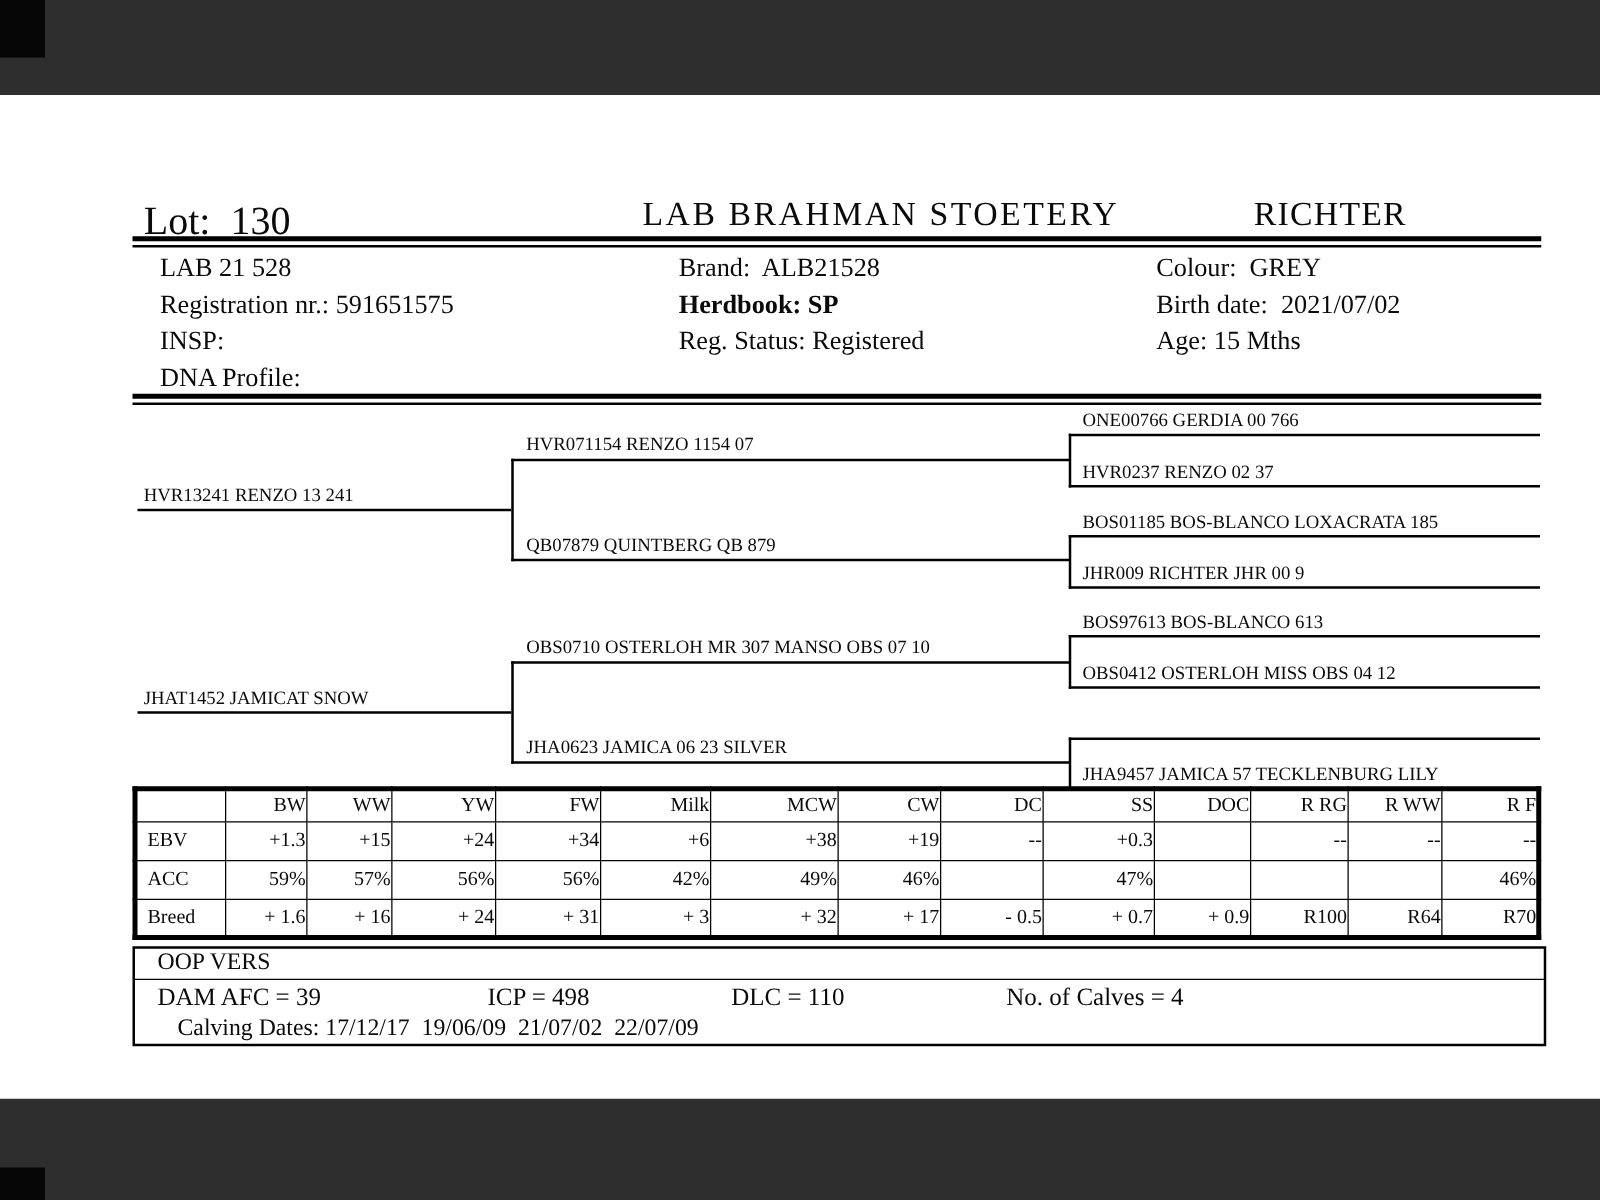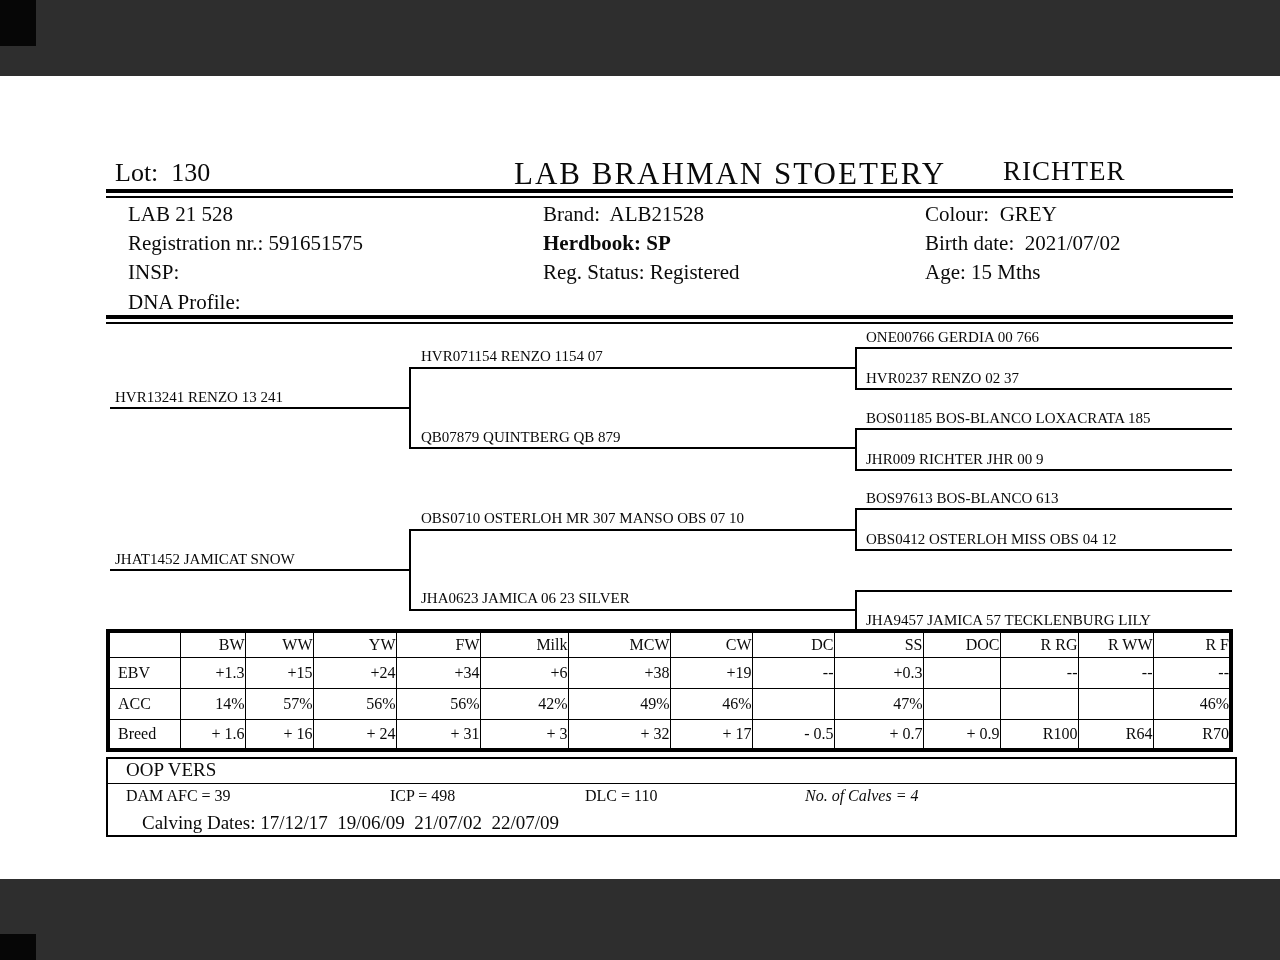--- a/index.html
+++ b/index.html
@@ -11,27 +11,27 @@
   }
   .page { position:relative; width:1280px; height:960px; background:#ffffff; overflow:hidden; }
 
   .bar { position:absolute; left:0; width:1280px; background:#2e2e2e; }
   .bar.top { top:0; height:76px; }
   .bar.bottom { top:879px; height:81px; }
   .corner { position:absolute; background:#060606; }
 
   .abs { position:absolute; white-space:pre; line-height:1.15; }
 
-  .lot   { font-size:26px; }
-  .title { font-size:31px; letter-spacing:2px; }
+  .lot   { font-size:32px; }
+  .title { font-size:27px; letter-spacing:2px; }
   .sex   { font-size:27px; letter-spacing:1px; }
   .info  { font-size:21px; }
   .ped   { font-size:15px; }
   .foot-sm { font-size:19px; }
-  .foot-md { font-size:16px; }
+  .foot-md { font-size:20px; }
 
   .rule { position:absolute; height:9px; border-top:4px solid #000; border-bottom:2px solid #000; }
   .hl { position:absolute; height:2px; background:#000; }
   .hl.thin { height:1px; }
   .vl { position:absolute; width:2px; background:#000; }
 
   table.ebv {
     position:absolute; left:106px; top:629px;
     border:4px solid #000; border-collapse:collapse; table-layout:fixed;
     font-size:16px;
@@ -158,21 +158,21 @@
       <td>+19</td>
       <td>--</td>
       <td>+0.3</td>
       <td></td>
       <td>--</td>
       <td>--</td>
       <td>--</td>
     </tr>
     <tr class="rd">
       <td class="lbl">ACC</td>
-      <td>14%</td>
+      <td>59%</td>
       <td>57%</td>
       <td>56%</td>
       <td>56%</td>
       <td>42%</td>
       <td>49%</td>
       <td>46%</td>
       <td></td>
       <td>47%</td>
       <td></td>
       <td></td>
@@ -197,16 +197,16 @@
     </tr>
   </tbody>
     </table>
 
   <div class="foot-box"></div>
   <div class="abs foot-sm" style="left:126px;top:759px;">OOP VERS</div>
   <div class="hl thin" style="left:107px;top:783px;width:1129px;"></div>
   <div class="abs foot-md" style="left:126px;top:787px;">DAM AFC = 39</div>
   <div class="abs foot-md" style="left:390px;top:787px;">ICP = 498</div>
   <div class="abs foot-md" style="left:585px;top:787px;">DLC = 110</div>
-  <div class="abs foot-md" style="left:805px;top:787px;font-style:italic;">No. of Calves = 4</div>
+  <div class="abs foot-md" style="left:805px;top:787px;">No. of Calves = 4</div>
   <div class="abs foot-sm" style="left:142px;top:812px;">Calving Dates: 17/12/17  19/06/09  21/07/02  22/07/09</div>
 
 </div>
 
 </body></html>

